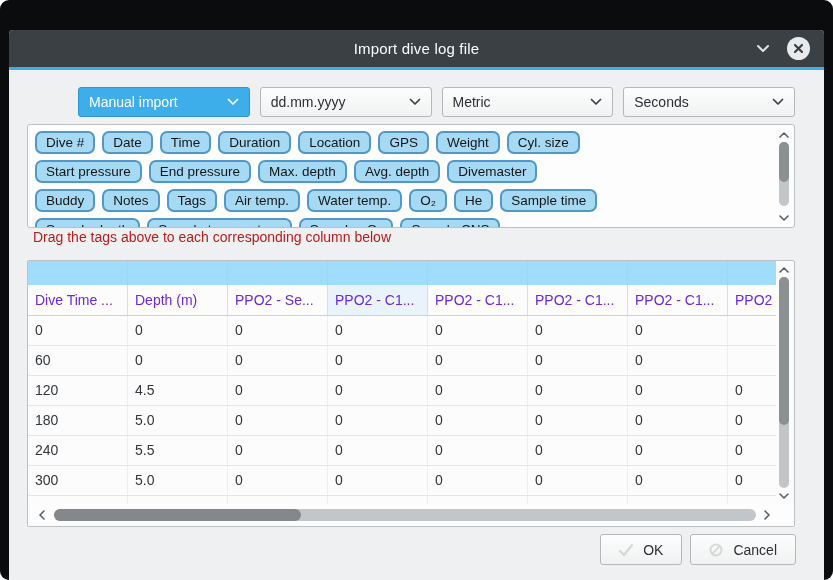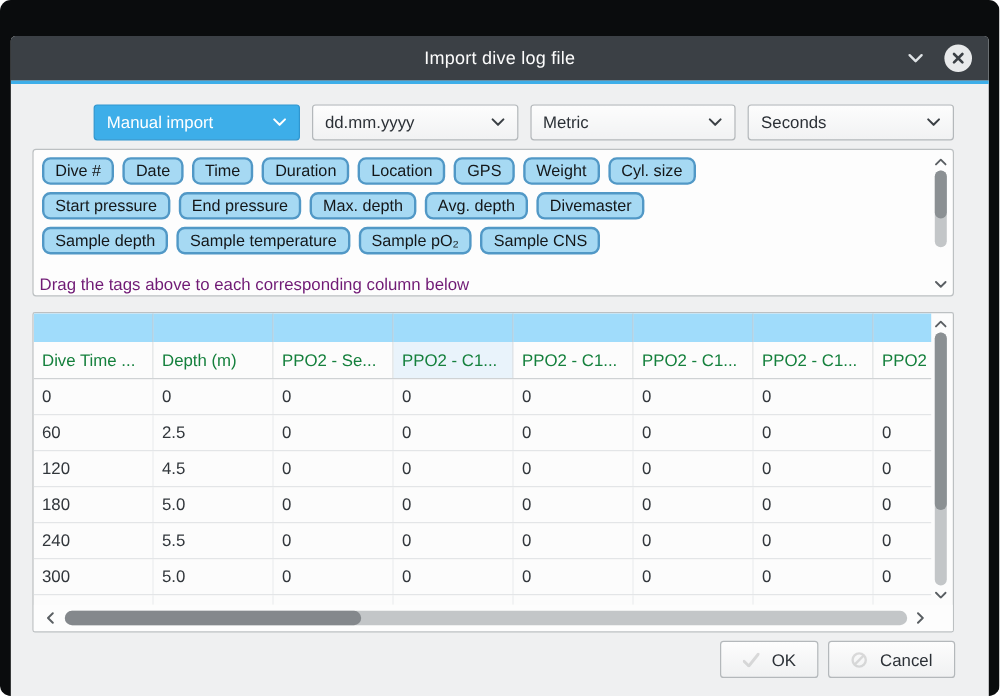--- a/index.html
+++ b/index.html
@@ -14,40 +14,40 @@
   .tb-close{position:absolute;right:14px;top:7px;width:23px;height:23px;border-radius:50%;background:#e8eaeb;display:flex;align-items:center;justify-content:center;cursor:pointer;}
   .accent{height:3px;background:#3daee9;}
   .content{position:relative;height:516px;}
   
   .dd-row{position:absolute;left:24px;top:17px;width:762px;height:30px;display:flex;gap:10px;padding-left:45px;}
   .dropdown{flex:1;height:30px;border:1px solid #b4b8bb;border-radius:3px;background:linear-gradient(#fdfdfd,#f1f2f3);display:flex;align-items:center;padding:0 10px;font-size:14px;color:#2b3036;cursor:pointer;}
   .dropdown .dd-label{flex:1;overflow:hidden;white-space:nowrap;}
   .dropdown.selected{background:#3daee9;border-color:#3096cf;color:#fff;}
   .dd-chev{flex:0 0 auto;}
   
-  .tags-frame{position:absolute;left:18px;top:54px;width:768px;height:123px;background:#fdfdfd;border:1px solid #bcc0c2;border-radius:3px;overflow:hidden;}
+  .tags-frame{position:absolute;left:18px;top:54px;width:768px;height:104px;background:#fdfdfd;border:1px solid #bcc0c2;border-radius:3px;overflow:hidden;}
   .tags-clip{position:absolute;left:0;top:0;right:22px;bottom:0;overflow:hidden;padding:6px 0 0 7px;}
   .tag-row{display:flex;gap:7px;margin-bottom:6px;}
   .tag{display:inline-flex;align-items:center;height:23px;padding:0 9px;background:#a6d9f3;border:2px solid #5198c6;border-radius:7px;font-size:13.5px;color:#141719;white-space:nowrap;cursor:grab;}
   
   .vscroll{position:absolute;width:16px;}
   .vs-track{position:absolute;left:3px;width:10px;border-radius:5px;background:#c3c6c8;}
   .vs-thumb{position:absolute;left:3px;width:10px;border-radius:5px;background:#8b9093;}
   .sb-chev{position:absolute;left:1px;width:14px;height:10px;display:flex;align-items:center;justify-content:center;}
   
-  .drag-hint{position:absolute;left:24px;top:159px;font-size:14px;color:#701a75;}
+  .drag-hint{position:absolute;left:24px;top:159px;font-size:14px;color:#b91c1c;}
   
   .table-frame{position:absolute;left:18px;top:190px;width:768px;height:267px;background:#fcfcfc;border:1px solid #bcc0c2;border-radius:2px;overflow:hidden;}
   .tbl-main{position:absolute;left:0;top:0;right:0;height:243px;display:flex;}
   .tbl-viewport{width:748px;height:243px;overflow:hidden;position:relative;}
   .tbl-inner{width:800px;}
   .blue-row{display:flex;height:24px;}
   .blue-cell{width:100px;height:24px;background:#a0dcfb;border-right:1px solid #c0ccd4;cursor:pointer;}
   .hdr-row{display:flex;height:31px;border-bottom:1px solid #cfd2d4;}
-  .hdr-cell{width:100px;padding:0 4px 0 7px;font-size:14px;color:#15803d;line-height:30px;white-space:nowrap;overflow:hidden;border-right:1px solid #dadcde;background:#fcfcfc;}
+  .hdr-cell{width:100px;padding:0 4px 0 7px;font-size:14px;color:#6d28d9;line-height:30px;white-space:nowrap;overflow:hidden;border-right:1px solid #dadcde;background:#fcfcfc;}
   .hdr-cell.hl{background:#e9f3fb;}
   .data-row{display:flex;height:30px;border-bottom:1px solid #e3e5e7;}
   .cell{width:100px;padding-left:7px;font-size:14px;color:#31363b;line-height:29px;border-right:1px solid #ebedee;white-space:nowrap;overflow:hidden;}
   .tbl-gutter{position:relative;width:18px;height:243px;}
   .tbl-hscroll{position:absolute;left:0;right:0;bottom:0;height:22px;background:#fdfdfd;}
   .hs-track{position:absolute;top:5px;left:26px;right:38px;height:12px;border-radius:6px;background:#c3c6c8;}
   .hs-thumb{position:absolute;top:5px;left:26px;width:247px;height:12px;border-radius:6px;background:#84888c;}
   .hs-chev{position:absolute;top:5px;width:12px;height:12px;display:flex;align-items:center;justify-content:center;}
   
   .btn-row{position:absolute;top:464px;right:28px;display:flex;gap:8px;}
@@ -118,20 +118,30 @@
               <span class="tag">GPS</span>
               <span class="tag">Weight</span>
               <span class="tag">Cyl. size</span>
             </div>
             <div class="tag-row">
               <span class="tag">Start pressure</span>
               <span class="tag">End pressure</span>
               <span class="tag">Max. depth</span>
               <span class="tag">Avg. depth</span>
               <span class="tag">Divemaster</span>
+            </div>
+            <div class="tag-row">
+              <span class="tag">Buddy</span>
+              <span class="tag">Notes</span>
+              <span class="tag">Tags</span>
+              <span class="tag">Air temp.</span>
+              <span class="tag">Water temp.</span>
+              <span class="tag">O₂</span>
+              <span class="tag">He</span>
+              <span class="tag">Sample time</span>
             </div>
             <div class="tag-row">
               <span class="tag">Sample depth</span>
               <span class="tag">Sample temperature</span>
               <span class="tag">Sample pO₂</span>
               <span class="tag">Sample CNS</span>
             </div>
           </div>
         <div class="vscroll" style="top:0;bottom:0;right:2px;">
           <div class="sb-chev" style="top:5px;">
@@ -180,21 +190,20 @@
                     <div class="cell">0</div>
                     <div class="cell">0</div>
                     <div class="cell">0</div>
                     <div class="cell">0</div>
                     <div class="cell">0</div>
                     <div class="cell">0</div>
                     <div class="cell">0</div>
                   </div>
                   <div class="data-row">
                     <div class="cell">60</div>
-                    <div class="cell">2.5</div>
                     <div class="cell">0</div>
                     <div class="cell">0</div>
                     <div class="cell">0</div>
                     <div class="cell">0</div>
                     <div class="cell">0</div>
                     <div class="cell">0</div>
                   </div>
                   <div class="data-row">
                     <div class="cell">120</div>
                     <div class="cell">4.5</div>

